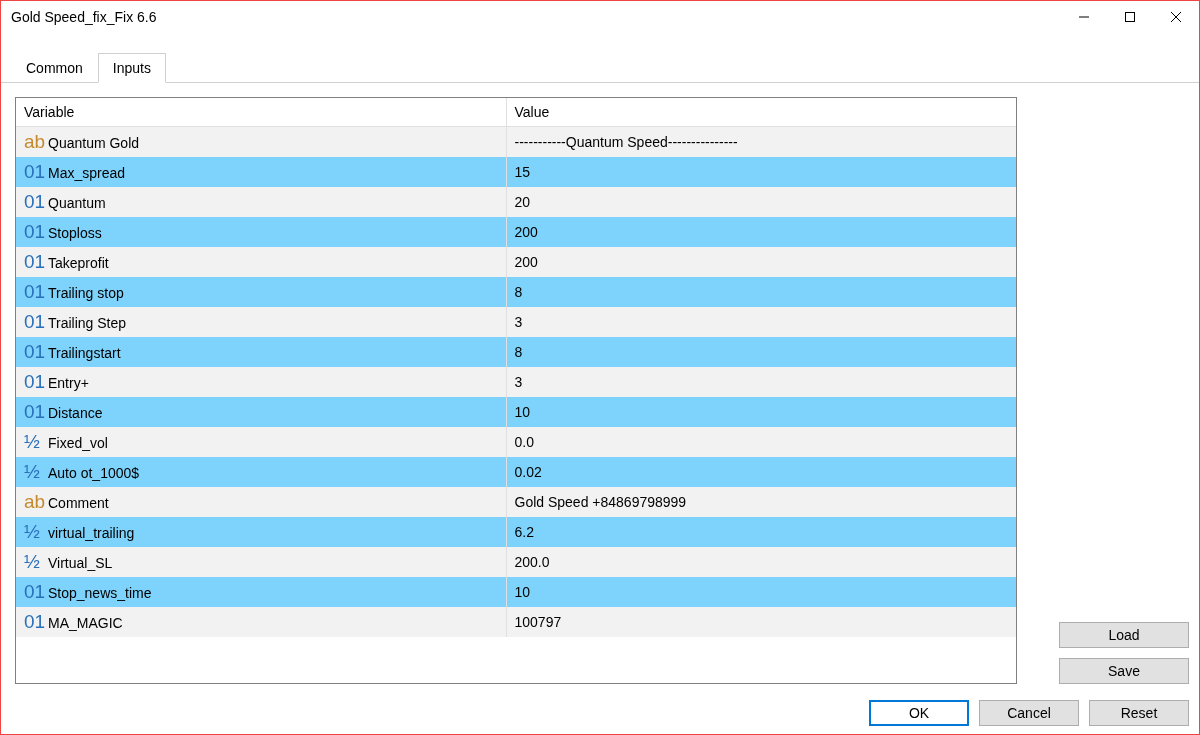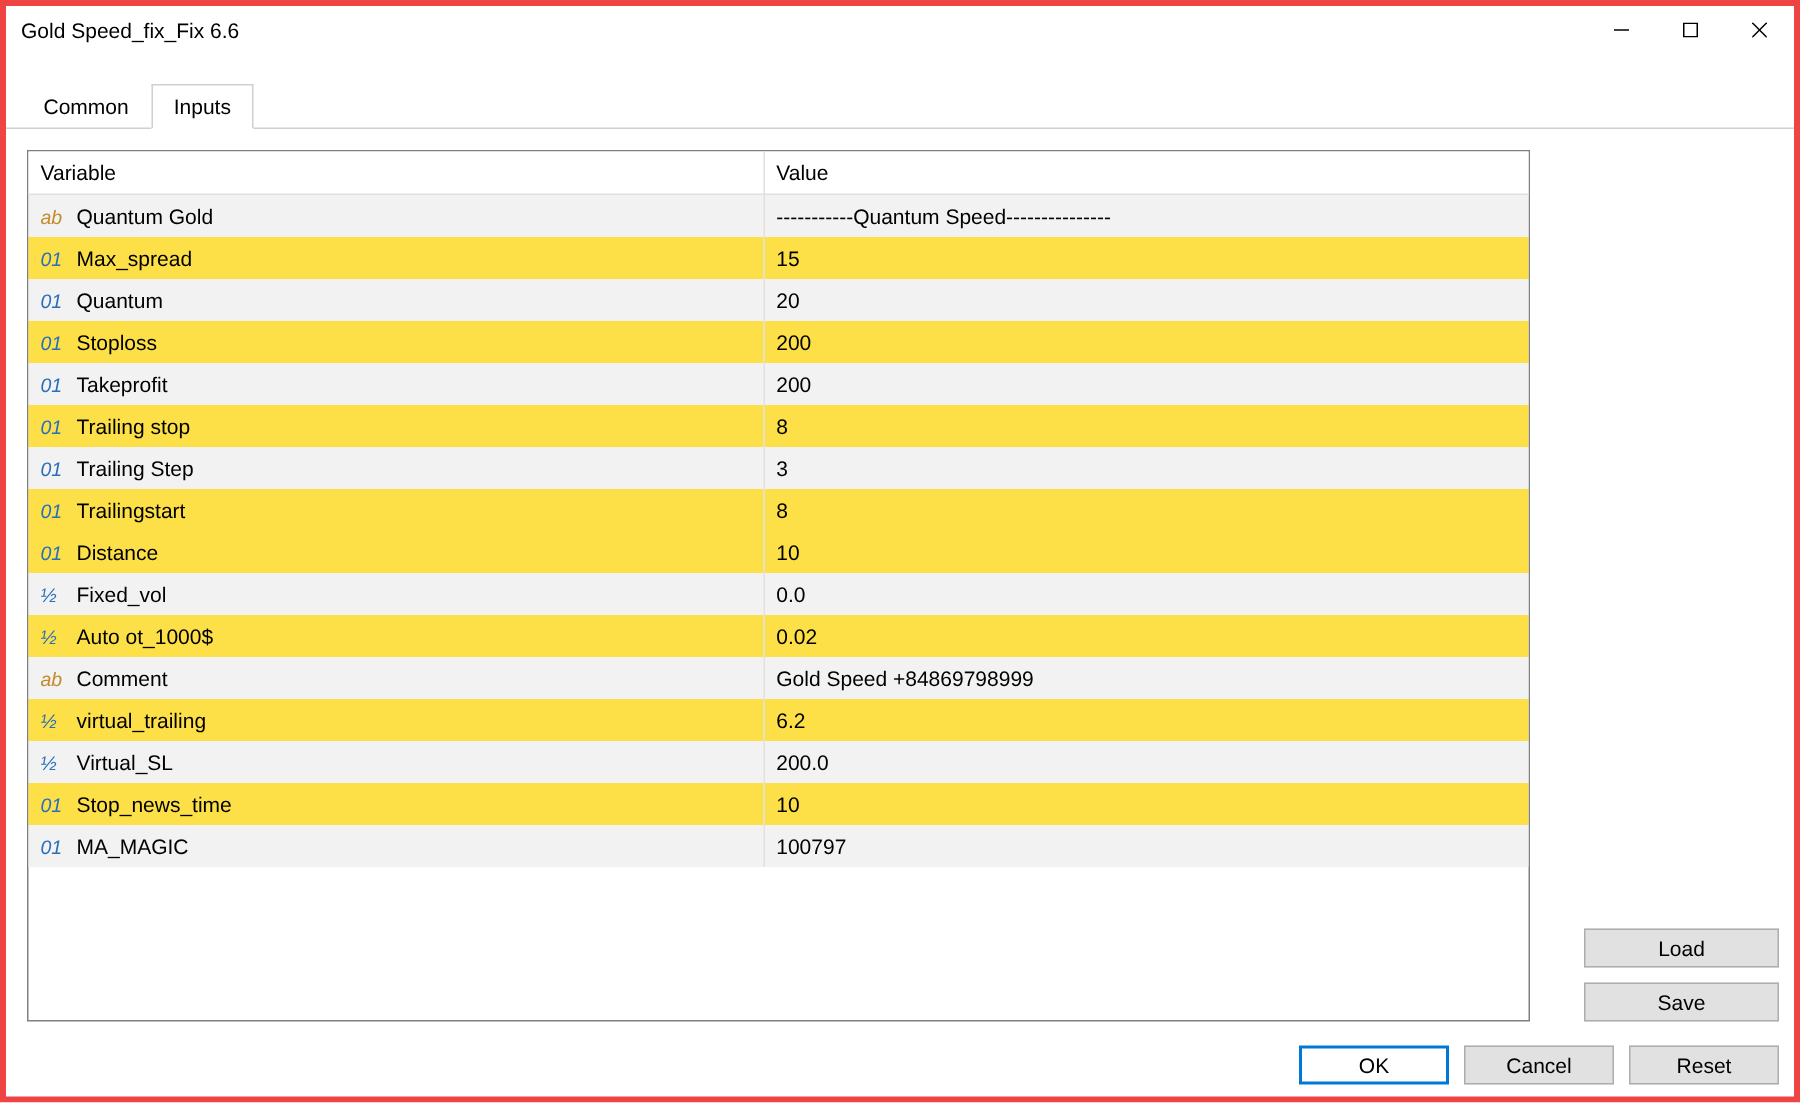--- a/index.html
+++ b/index.html
@@ -1,39 +1,39 @@
 <!DOCTYPE html>
 <html><head>
   <meta charset="utf-8">
   <style>
     * { box-sizing: border-box; margin: 0; padding: 0; }
     html, body { width: 1200px; height: 735px; overflow: hidden; font-family: "Segoe UI", Tahoma, Arial, sans-serif; font-size: 14px; color: #000; background: #fff; }
-    .window { display: flex; flex-direction: column; width: 1200px; height: 735px; border: 4px solid #ef4444; background: #fff; }
+    .window { display: flex; flex-direction: column; width: 1200px; height: 735px; border: 1px solid #ef4444; background: #fff; }
     
     .titlebar { display: flex; align-items: center; height: 32px; padding: 0 0 0 10px; }
     .titlebar .title { flex: 1; font-size: 14px; color: #000; }
     .win-controls { display: flex; }
     .win-btn { width: 46px; height: 32px; display: flex; align-items: center; justify-content: center; cursor: default; }
     .win-btn svg { display: block; }
     
     .tabstrip { display: flex; align-items: flex-end; padding: 20px 10px 0 10px; border-bottom: 1px solid #d0d0d0; position: relative; height: 50px; }
     .tab { padding: 6px 14px 6px 14px; font-size: 14px; color: #000; border: 1px solid transparent; margin-right: 0; position: relative; top: 1px; cursor: default; }
     .tab.inactive { color: #000; margin-top: 48px; }
     .tab.active { background: #fff; border: 1px solid #d0d0d0; border-bottom: 1px solid #fff; margin-top: 40px; }
     
     .content { flex: 1; display: flex; padding: 14px 10px 50px 14px; }
     .table-wrap { border: 1px solid #808080; width: 1002px; display: flex; flex-direction: column; }
     .table { width: 100%; border-collapse: collapse; }
     .thead-row td { background: #fff; font-weight: 400; padding: 6px 8px; border-bottom: 1px solid #e0e0e0; }
     .thead-row .col-var { border-right: 1px solid #e0e0e0; }
     .trow td { padding: 4px 8px; height: 28px; vertical-align: middle; }
     .trow.even td { background: #f2f2f2; }
-    .trow.odd td { background: #fde047; }
+    .trow.odd td { background: #7dd3fc; }
     .trow td.col-var { border-right: 1px solid #e0e0e0; }
-    .type-badge { display: inline-block; width: 20px; font-size: 13px; margin-right: 4px; font-style: italic; }
+    .type-badge { display: inline-block; width: 20px; font-size: 19px; margin-right: 4px; }
     .type-ab { color: #c58a2d; }
     .type-01 { color: #2a6fbb; }
     .type-frac { color: #2a6fbb; }
     .var-name { color: #000; }
     .side-buttons { display: flex; flex-direction: column; gap: 10px; padding: 0 0 0 14px; margin-left: auto; justify-content: flex-end; height: 100%; }
     .btn { width: 130px; height: 26px; background: #e1e1e1; border: 1px solid #adadad; cursor: default; font-size: 14px; text-align: center; line-height: 24px; }
     
     .bottom-bar { position: absolute; bottom: 8px; right: 10px; display: flex; gap: 10px; justify-content: flex-end; }
     .bottom-bar .btn { width: 100px; }
     .bottom-bar .btn.primary { border: 2px solid #0078d7; background: #fff; line-height: 22px; }
@@ -107,20 +107,24 @@
               <td class="col-val">8</td>
             </tr>
             <tr class="trow even">
               <td class="col-var"><span class="type-badge type-01">01</span><span class="var-name">Trailing Step</span></td>
               <td class="col-val">3</td>
             </tr>
             <tr class="trow odd">
               <td class="col-var"><span class="type-badge type-01">01</span><span class="var-name">Trailingstart</span></td>
               <td class="col-val">8</td>
             </tr>
+            <tr class="trow even">
+              <td class="col-var"><span class="type-badge type-01">01</span><span class="var-name">Entry+</span></td>
+              <td class="col-val">3</td>
+            </tr>
             <tr class="trow odd">
               <td class="col-var"><span class="type-badge type-01">01</span><span class="var-name">Distance</span></td>
               <td class="col-val">10</td>
             </tr>
             <tr class="trow even">
               <td class="col-var"><span class="type-badge type-frac">½</span><span class="var-name">Fixed_vol</span></td>
               <td class="col-val">0.0</td>
             </tr>
             <tr class="trow odd">
               <td class="col-var"><span class="type-badge type-frac">½</span><span class="var-name">Auto ot_1000$</span></td>

